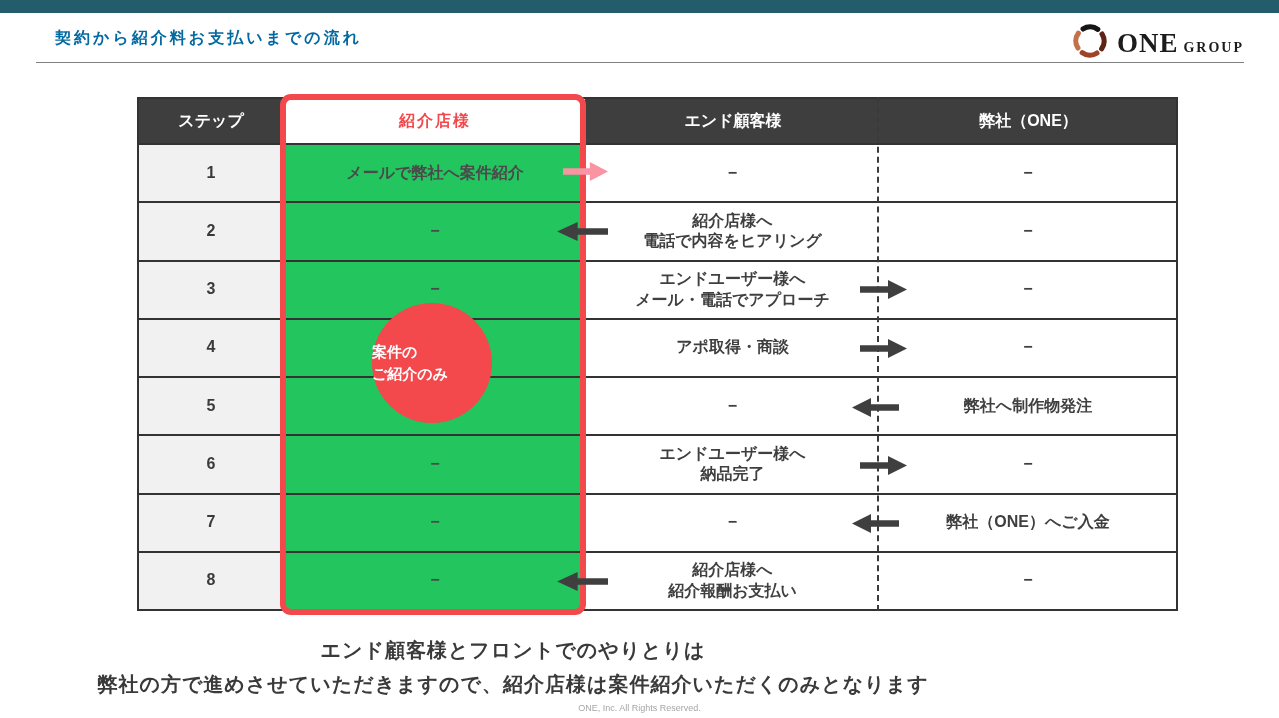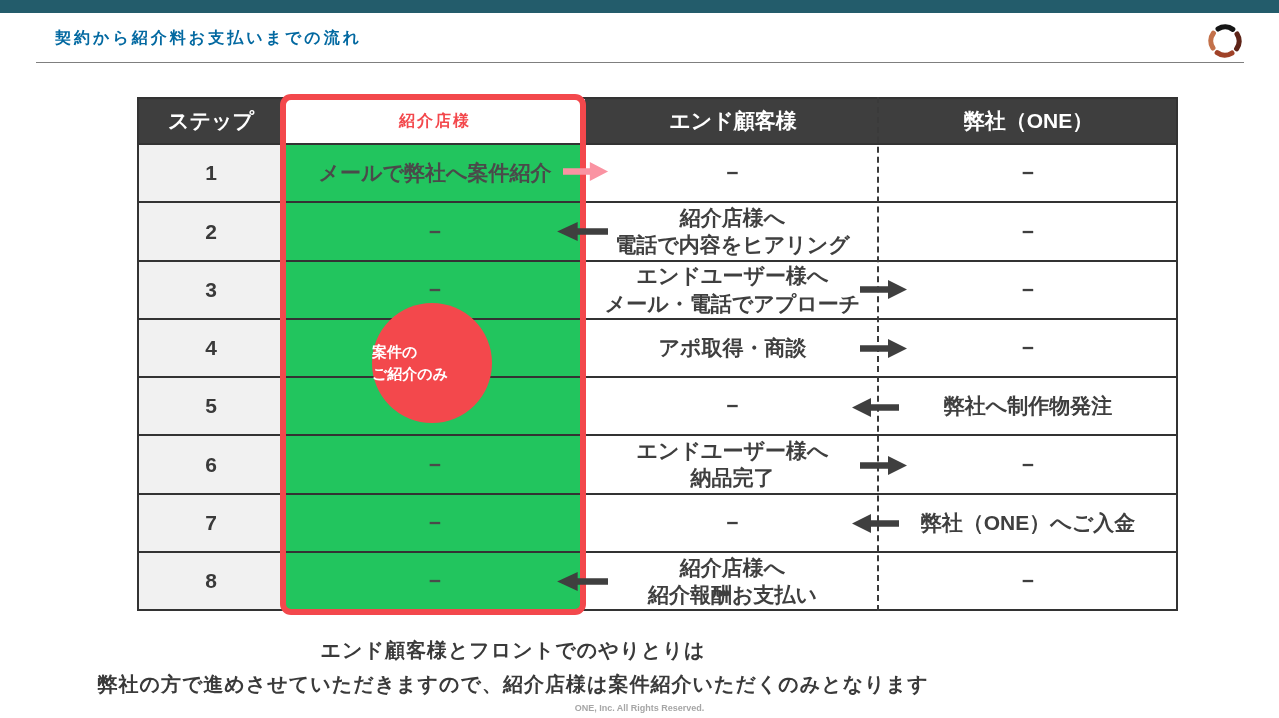--- a/index.html
+++ b/index.html
@@ -19,21 +19,21 @@
   .logo-group{font-size:14px;font-weight:bold;letter-spacing:2px;}
   
   .tbl{
     position:absolute;left:137px;top:97px;width:1041px;height:514px;
     border:2px solid #333333;box-sizing:border-box;display:flex;flex-direction:column;z-index:1;
   }
   .row{display:flex;flex:1;border-bottom:2px solid #333333;min-height:0;}
   .row:last-child{border-bottom:none;}
   .row.hdr{flex:0 0 44px;}
   .cell{display:flex;align-items:center;justify-content:center;text-align:center;
-        font-weight:bold;font-size:21px;line-height:1.3;white-space:pre-line;box-sizing:border-box;}
+        font-weight:bold;font-size:16px;line-height:1.3;white-space:pre-line;box-sizing:border-box;}
   .c-step{width:146px;border-right:2px solid #333333;background:#f1f1f1;color:#3a3a3a;}
   .c-ref{width:300px;background:#22c55e;color:#4a4a4a;}
   .c-one{width:295px;color:#3f3f3f;}
   .c-end{flex:1;color:#3f3f3f;}
   .hdr .cell{background:#3e3e3e;color:#ffffff;}
   .hdr .c-ref{background:#ffffff;color:#f3484c;font-size:16px;letter-spacing:2px;}
   
   .dashline{position:absolute;left:877px;top:97px;height:514px;width:0;border-left:2px dashed #3a3a3a;z-index:2;}
   
   .redframe{position:absolute;left:280px;top:94px;width:306px;height:521px;box-sizing:border-box;
@@ -44,21 +44,21 @@
          justify-content:center;font-weight:bold;font-size:15px;line-height:1.5;z-index:4;text-align:center;}
   
   .arrow{position:absolute;z-index:5;}
   .arrow svg{display:block;width:100%;height:100%;}
   .arrow.left svg{transform:scaleX(-1);}
   
   .note{position:absolute;left:0;top:633px;width:1026px;text-align:center;
         font-weight:bold;font-size:20px;letter-spacing:1px;color:#3a3a3a;line-height:1.7;}
   
   .copyright{position:absolute;left:0;top:703px;width:1279px;text-align:center;
-             font-size:9px;color:#a6a6a6;font-weight:bold;}
+             font-size:9px;color:#a6a6a6;}
   .pagenum{position:absolute;right:34px;top:687px;font-size:17px;color:#97a3ae;margin-top:36px;}
 </style>
 </head>
 <body>
 
 <div class="slide">
   <div class="topbar"></div>
 
   <div class="title">契約から紹介料お支払いまでの流れ</div>
   <div class="title-rule"></div>
@@ -67,20 +67,24 @@
     <span>
       <svg width="38" height="38" viewBox="0 0 44 44">
         <g fill="none" stroke-width="6" stroke-linecap="round">
           <path d="M14 8 A 15 15 0 0 1 31 8.5" stroke="#161616"></path>
           <path d="M36 14 A 15 15 0 0 1 35.5 31" stroke="#5e2418"></path>
           <path d="M30 36 A 15 15 0 0 1 13 35.5" stroke="#a04228"></path>
           <path d="M8 30 A 15 15 0 0 1 8.5 13" stroke="#c3714a"></path>
         </g>
       </svg>
     </span>
+    <span class="logo-text">
+      <span class="logo-one">ONE</span>
+      <span class="logo-group">GROUP</span>
+    </span>
   </div>
 
   <div class="tbl">
     <div class="row hdr">
       <div class="cell c-step">ステップ</div>
       <div class="cell c-ref">紹介店様</div>
       <div class="cell c-end">エンド顧客様</div>
       <div class="cell c-one">弊社（ONE）</div>
     </div>
     <div class="row">

